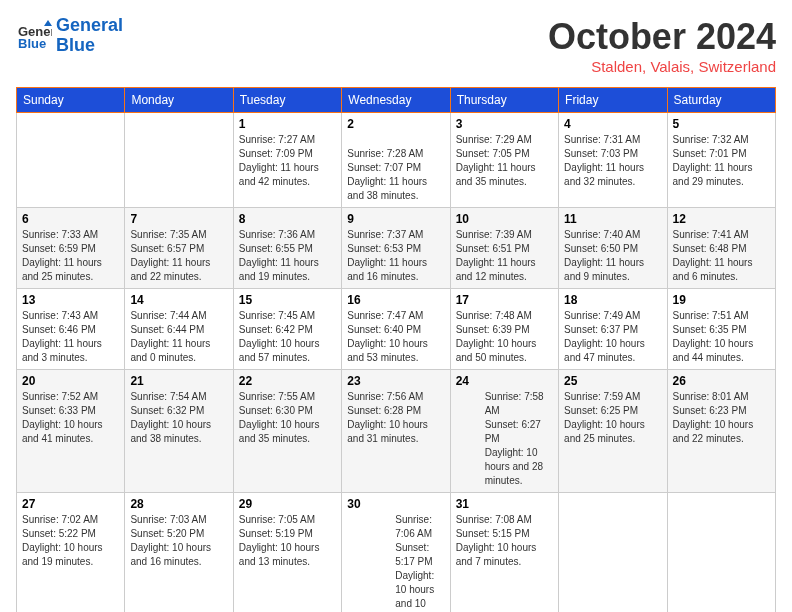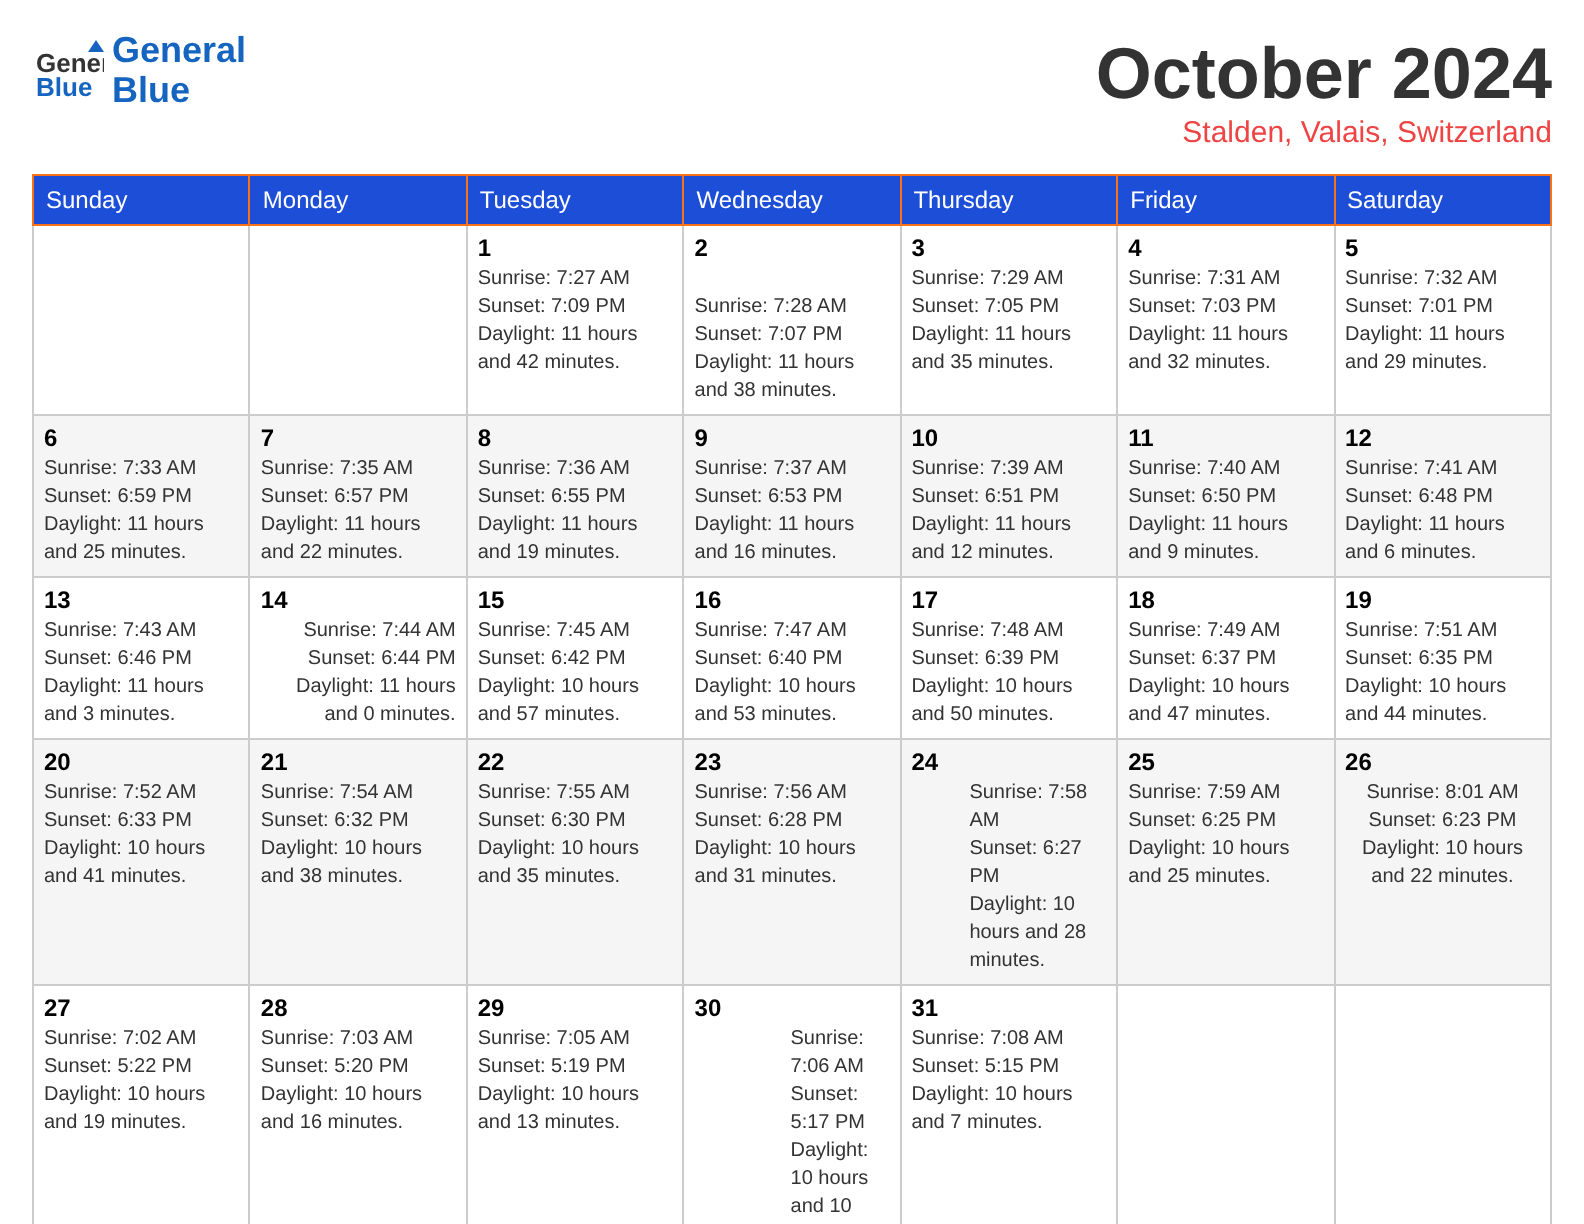--- a/index.html
+++ b/index.html
@@ -204,21 +204,21 @@
       </tr>
       <tr>
         <td>
           <span class="day-num">13</span>
           <div class="day-info" style="white-space: pre-line;">Sunrise: 7:43 AM
 Sunset: 6:46 PM
 Daylight: 11 hours and 3 minutes.</div>
         </td>
         <td>
           <span class="day-num">14</span>
-          <div class="day-info" style="white-space: pre-line; text-align: right;">Sunrise: 7:44 AM
+          <div class="day-info" style="white-space: pre-line;">Sunrise: 7:44 AM
 Sunset: 6:44 PM
 Daylight: 11 hours and 0 minutes.</div>
         </td>
         <td>
           <span class="day-num">15</span>
           <div class="day-info" style="white-space: pre-line;">Sunrise: 7:45 AM
 Sunset: 6:42 PM
 Daylight: 10 hours and 57 minutes.</div>
         </td>
         <td>
@@ -278,21 +278,21 @@
 Daylight: 10 hours and 28 minutes.</div>
         </td>
         <td>
           <span class="day-num">25</span>
           <div class="day-info" style="white-space: pre-line;">Sunrise: 7:59 AM
 Sunset: 6:25 PM
 Daylight: 10 hours and 25 minutes.</div>
         </td>
         <td>
           <span class="day-num">26</span>
-          <div class="day-info" style="white-space: pre-line; text-align: center;">Sunrise: 8:01 AM
+          <div class="day-info" style="white-space: pre-line;">Sunrise: 8:01 AM
 Sunset: 6:23 PM
 Daylight: 10 hours and 22 minutes.</div>
         </td>
       </tr>
       <tr>
         <td>
           <span class="day-num">27</span>
           <div class="day-info" style="white-space: pre-line;">Sunrise: 7:02 AM
 Sunset: 5:22 PM
 Daylight: 10 hours and 19 minutes.</div>

